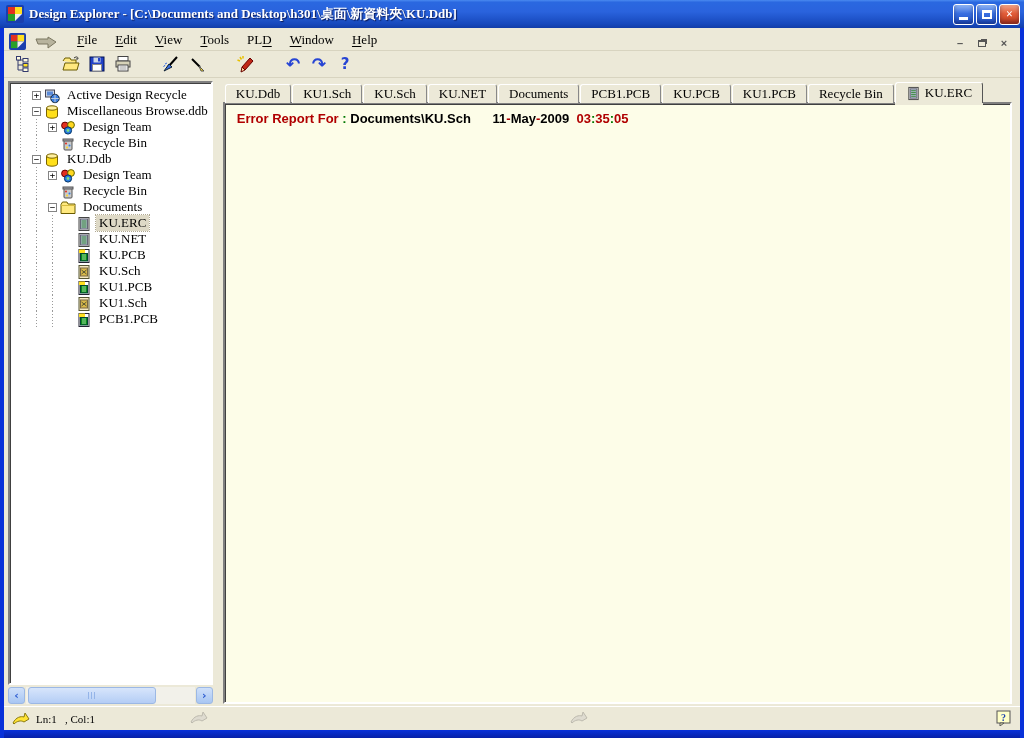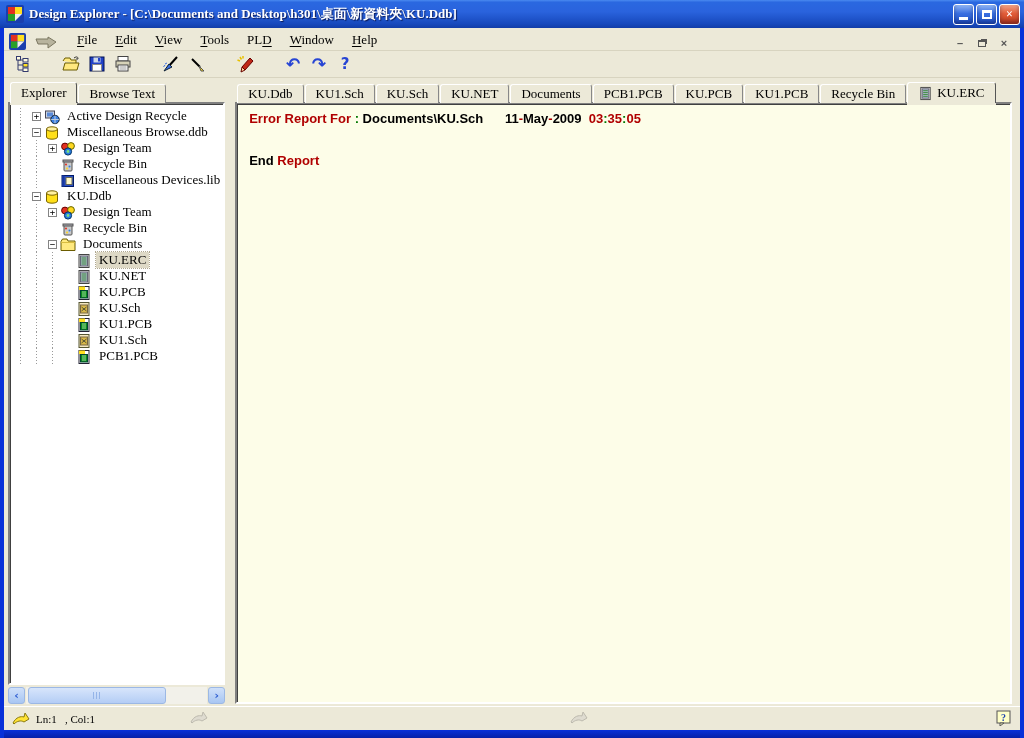--- a/index.html
+++ b/index.html
@@ -220,28 +220,20 @@
         </span>
         <span class="tbtn">
           <span class="g" style="color:#2745d4;font-size:15px">?</span>
         </span>
       </span>
     </div>
 
   <div class="mainrow">
 
     <div class="leftpanel">
-      <div class="tabrow" id="left-tabs">
-          <span class="tab active">
-            <span>Explorer</span>
-          </span>
-          <span class="tab">
-            <span>Browse Text</span>
-          </span>
-        </div>
       <div class="treebox sunken" id="tree">
           <div class="trow">
             <span class="guide"></span>
             <span class="expander">+</span>
             <span class="ticn"><svg viewBox="0 0 16 16">
                 <rect x="1.5" y="2" width="9" height="7" fill="#cdd5e0" stroke="#445"></rect>
                 <rect x="3" y="3.5" width="6" height="4" fill="#5a8ad8"></rect>
                 <circle cx="11" cy="10.5" r="4.2" fill="#3a7de0" stroke="#123"></circle>
                 <path d="M7.2 10.5 h7.6 M11 6.5 v8" stroke="#bcd"></path>
               </svg></span>
@@ -276,31 +268,20 @@
                 <rect x="4" y="4.5" width="8" height="9.5" rx="1" fill="#c9c9c9" stroke="#555"></rect>
                 <rect x="3" y="3" width="10" height="2" fill="#a8a8b0" stroke="#555"></rect>
                 <circle cx="6" cy="7.5" r="1" fill="#e23020"></circle>
                 <circle cx="9.5" cy="9.5" r="1" fill="#2a7de0"></circle>
                 <circle cx="7" cy="11.5" r="1" fill="#ffd820"></circle>
               </svg></span>
             <span class="tlabel">Recycle Bin</span>
           </div>
           <div class="trow">
             <span class="guide"></span>
-            <span class="guide"></span>
-            <span class="noexp"></span>
-            <span class="ticn"><svg viewBox="0 0 16 16">
-                <rect x="2" y="2.5" width="11.5" height="11" fill="#2a50c8" stroke="#001a66"></rect>
-                <rect x="2" y="2.5" width="2.5" height="11" fill="#1a3aa0"></rect>
-                <rect x="6" y="4.5" width="6" height="7" fill="#fff8c8" stroke="#665"></rect>
-              </svg></span>
-            <span class="tlabel">Miscellaneous Devices.lib</span>
-          </div>
-          <div class="trow">
-            <span class="guide"></span>
             <span class="expander">−</span>
             <span class="ticn"><svg viewBox="0 0 16 16">
                 <path d="M2.5 4 v8 a5.5 2.2 0 0 0 11 0 v-8" fill="#ffdf1a" stroke="#7a6400"></path>
                 <ellipse cx="8" cy="4" rx="5.5" ry="2.2" fill="#fff0a0" stroke="#7a6400"></ellipse>
               </svg></span>
             <span class="tlabel">KU.Ddb</span>
           </div>
           <div class="trow">
             <span class="guide"></span>
             <span class="guide"></span>
@@ -470,21 +451,20 @@
                 <rect x="4.5" y="3" width="7" height="10" fill="#aab8c8" stroke="#667"></rect>
                 <path d="M5.5 5 h5 M5.5 7 h5 M5.5 9 h5 M5.5 11 h5" stroke="#3a8a3a"></path>
               </svg></span>
             <span>KU.ERC</span>
           </span>
         </div>
       <div class="editor sunken" id="editor" style="background: rgb(253, 253, 232);">
           <div class="eline"><span style="color: rgb(176, 0, 0);">Error Report For</span><span style="color: rgb(0, 0, 0);"> </span><span style="color: rgb(0, 120, 0);">:</span><span style="color: rgb(0, 0, 0);"> Documents\KU.Sch      11</span><span style="color: rgb(176, 0, 0);">-</span><span style="color: rgb(0, 0, 0);">May</span><span style="color: rgb(176, 0, 0);">-</span><span style="color: rgb(0, 0, 0);">2009  </span><span style="color: rgb(176, 0, 0);">03</span><span style="color: rgb(0, 120, 0);">:</span><span style="color: rgb(176, 0, 0);">35</span><span style="color: rgb(0, 120, 0);">:</span><span style="color: rgb(176, 0, 0);">05</span></div>
           <div class="eline">&nbsp;</div>
           <div class="eline">&nbsp;</div>
-          <div class="eline"><span style="color: rgb(0, 0, 0);">End </span><span style="color: rgb(176, 0, 0);">Report</span></div>
         </div>
     </div>
 
   </div>
 
   <div class="statusbar">
     <span class="sico">
       <svg viewBox="0 0 18 13">
           <path d="M1 11 C4 5,9 4,12 5 L13 1 L17 7 L12 10 C9 8,5 9,2 12 Z" fill="#ffe335" stroke="#8a7a10"></path>
         </svg>

